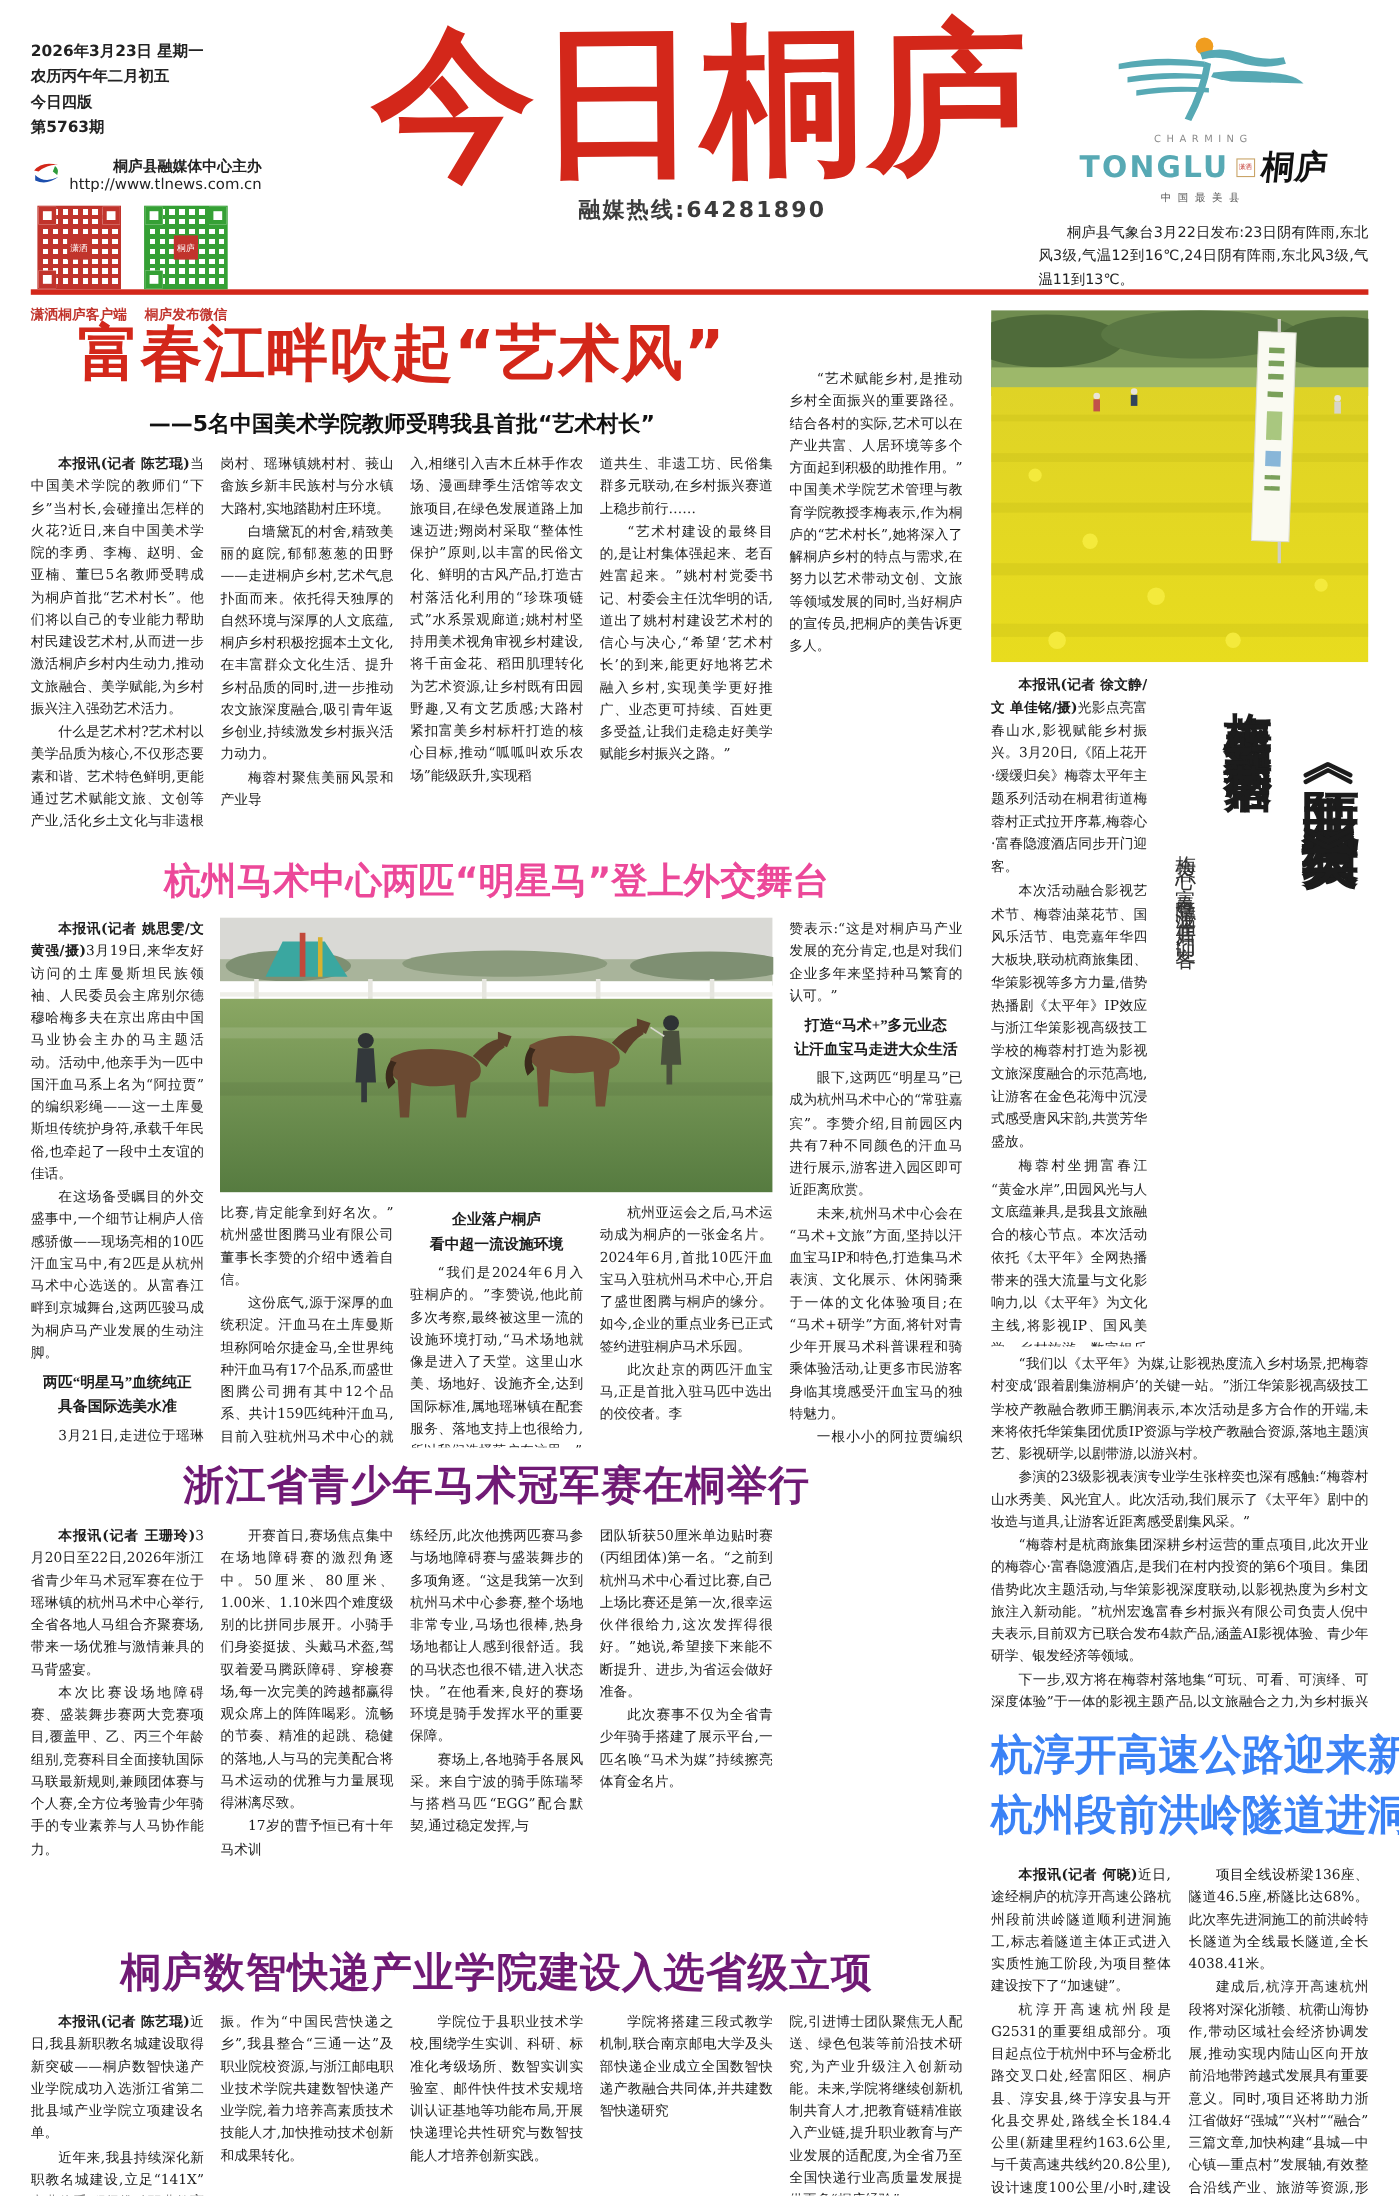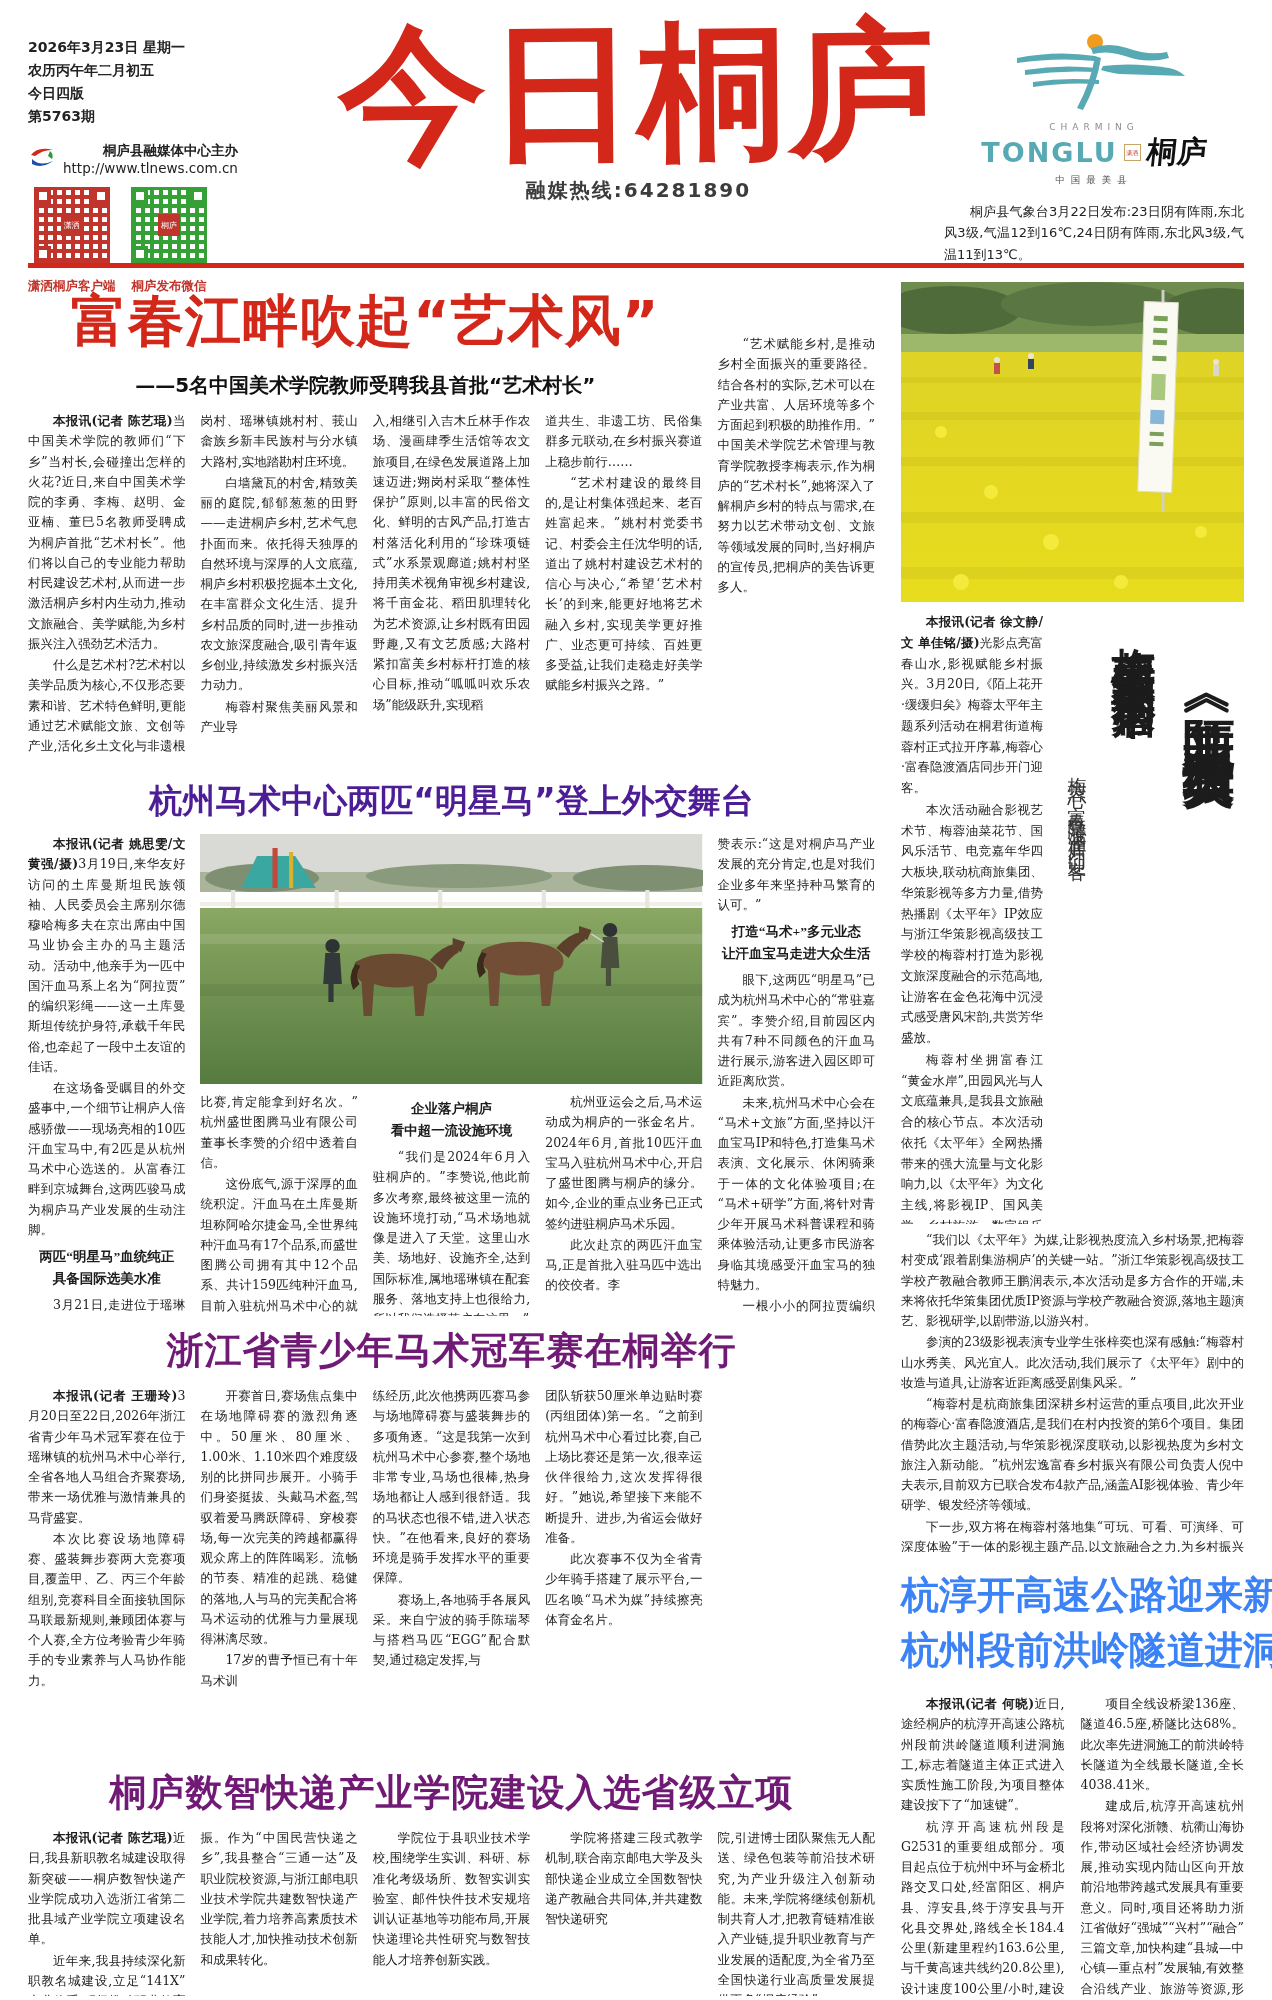--- a/index.html
+++ b/index.html
@@ -74,21 +74,21 @@
   .a1-headline{ font-size:56px; font-weight:700; color:#d3271a; letter-spacing:1px;
      font-family:"DejaVu Sans","Liberation Sans",sans-serif; white-space:nowrap;}
   .a1-sub{ margin-top:12px; font-size:20px; font-weight:700; color:#111;
      font-family:"DejaVu Sans","Liberation Sans",sans-serif;}
   .a1 .body-col{ height:348px; }
   .a1 .c5{ grid-column:5; grid-row:1/3; height:auto; padding-top:52px; }
 
   
   .a2{ display:grid; grid-template-columns:repeat(5,1fr); column-gap:15px; margin-top:14px; }
   .a2-head{ grid-column:1/6; text-align:center; padding:6px 0 10px 0; }
-  .a2-headline{ font-size:33px; font-weight:700; color:#4c1d95;
+  .a2-headline{ font-size:33px; font-weight:700; color:#ec4899;
      font-family:"DejaVu Sans","Liberation Sans",sans-serif; white-space:nowrap;text-align:center;}
   .a2 .tallcol{ grid-row:2/4; height:482px; }
   .a2 .photo-cell{ grid-column:2/5; grid-row:2; height:250px; margin-bottom:8px; }
   .a2 .under-col{ grid-row:3; height:224px; }
 
   
   .a34-head{ text-align:center; padding:10px 0 10px 0; }
   .a34-headline{ font-size:37px; font-weight:700; color:#701a75; letter-spacing:1px;
      font-family:"DejaVu Sans","Liberation Sans",sans-serif; white-space:nowrap;}
   .cols5{ display:grid; grid-template-columns:repeat(5,1fr); column-gap:15px; }

